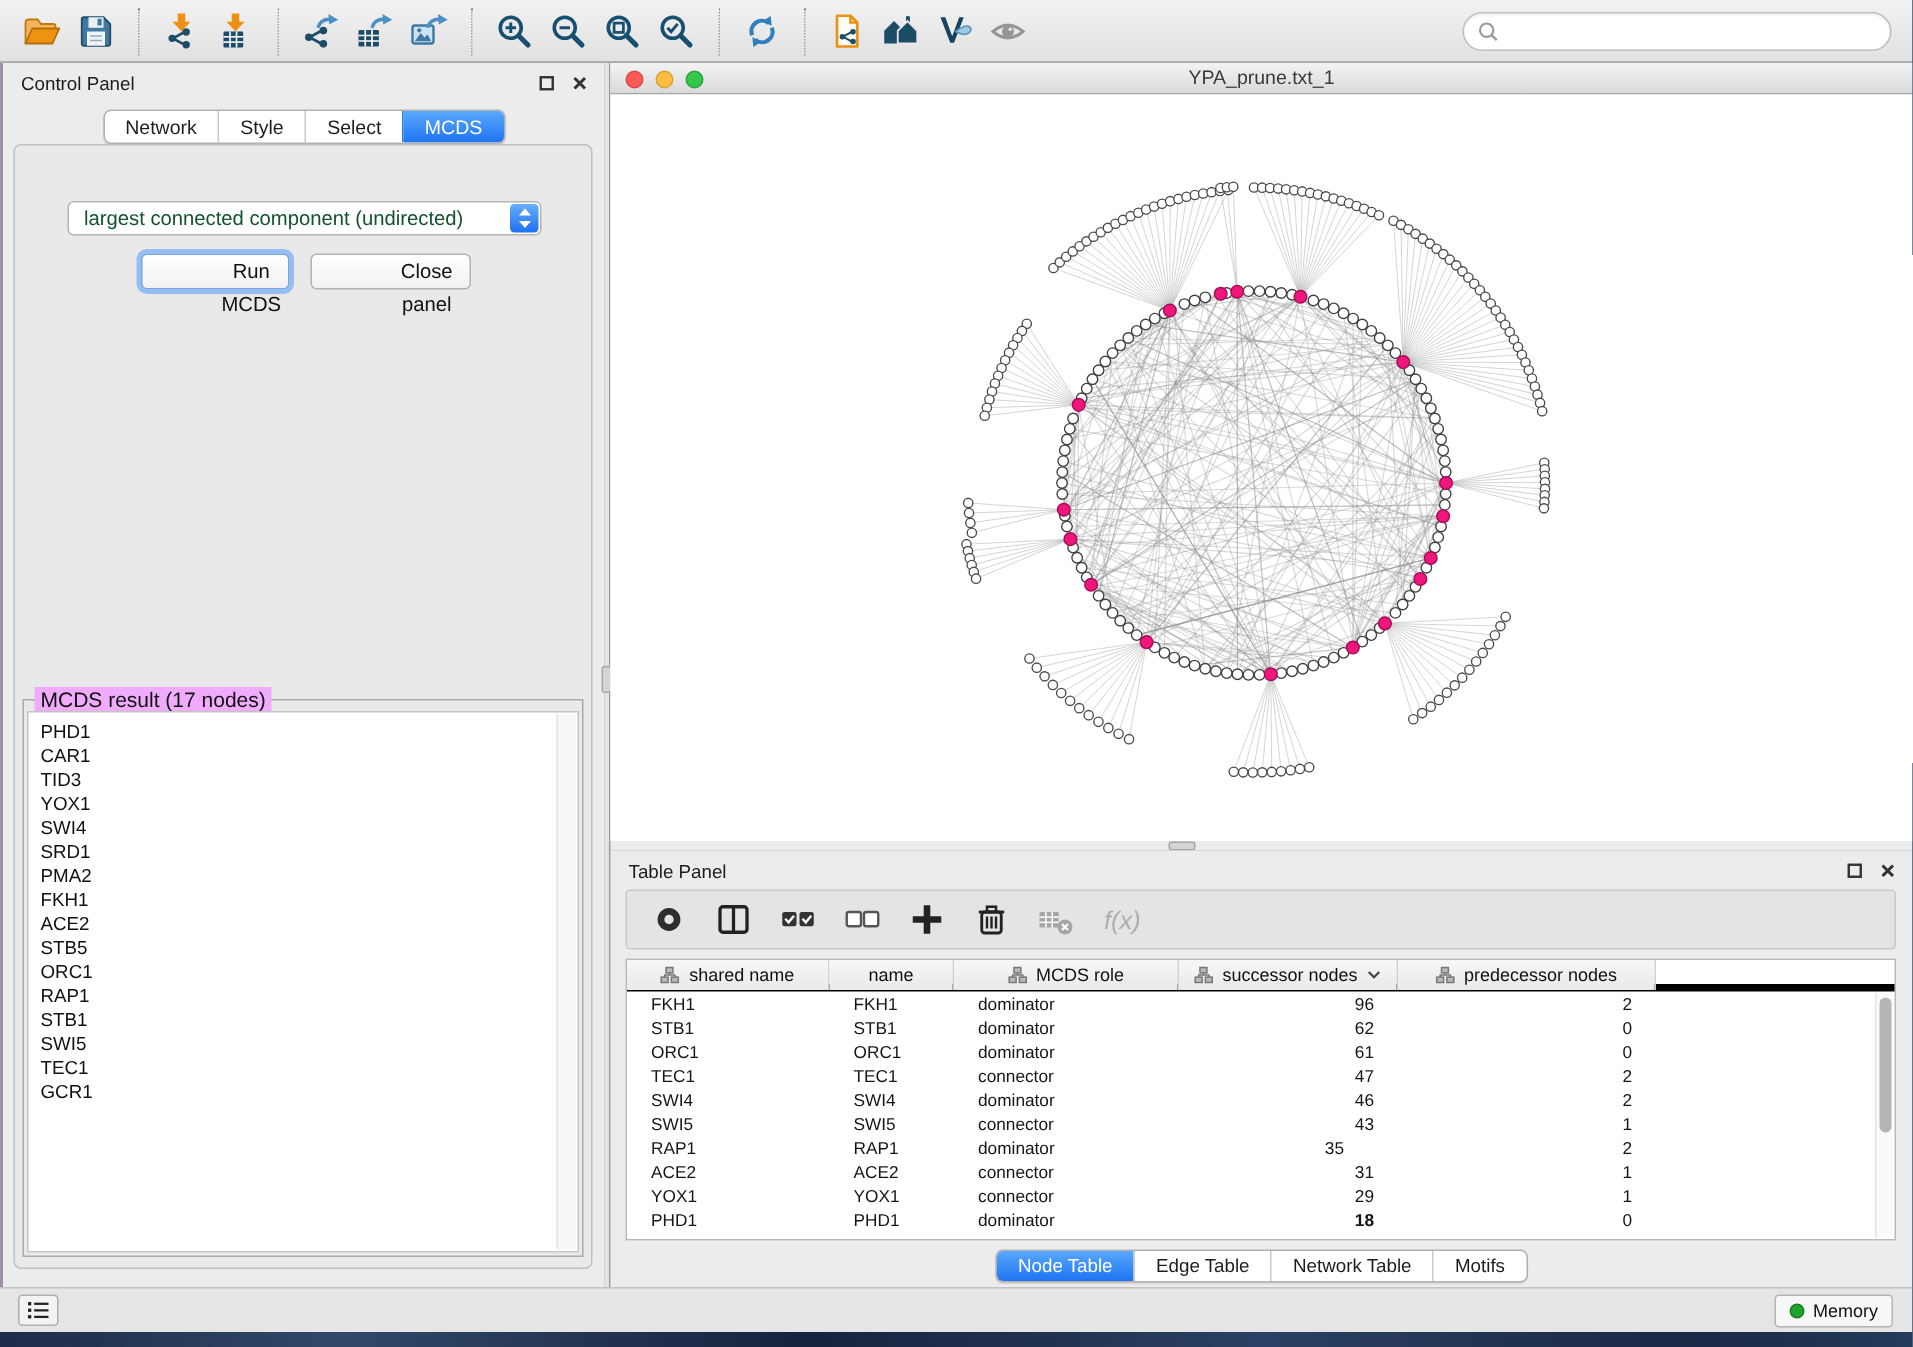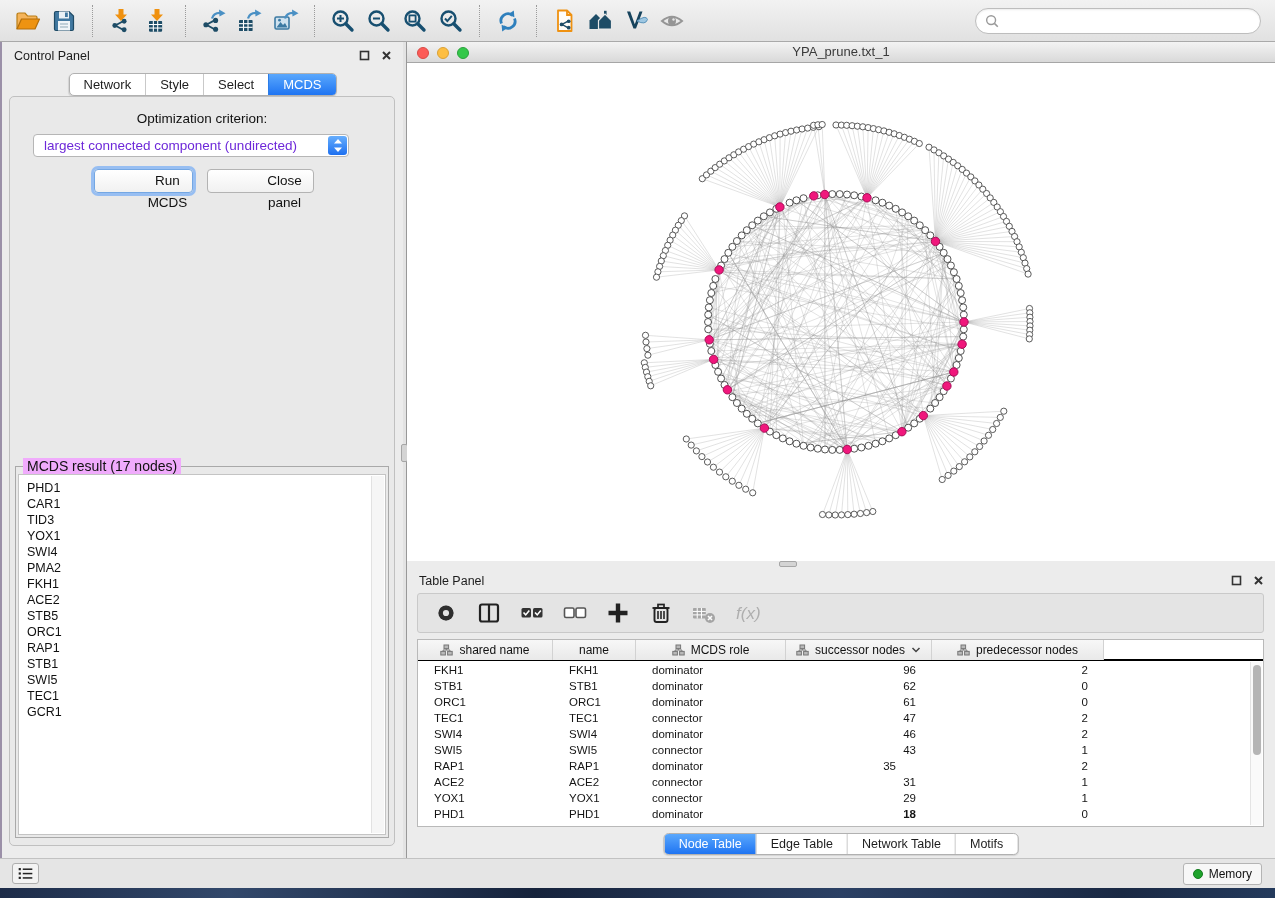--- a/index.html
+++ b/index.html
@@ -27,22 +27,22 @@
   .win-btn{width:13px;height:13px;display:flex;align-items:center;justify-content:center;}
   .win-btn svg{width:11px;height:11px;}
   .seg{display:flex;background:#fff;border:1px solid #b1b1b1;border-radius:5px;overflow:hidden;box-shadow:0 1px 1px rgba(0,0,0,.10);}
   .seg .tab{padding:0 14px;height:21px;line-height:22px;font-size:13px;color:#1d1d1d;border-left:1px solid #c9c9c9;white-space:nowrap;}
   .seg .tab:first-child{border-left:none;}
   .seg .tab.active{background:linear-gradient(#5aa8fd,#1f74f2);color:#fff;border-left-color:#2b7de8;}
   .cp-tabs{position:absolute;top:31px;left:50%;transform:translateX(-50%);}
   .cp-box{position:absolute;left:7px;top:54px;width:386px;height:750px;background:#e9e9e9;
     border:1px solid #c0c0c0;border-radius:5px;}
   .opt-label{position:absolute;top:14px;left:0;width:100%;text-align:center;font-size:13.5px;color:#111;}
-  .opt-select{position:absolute;left:23px;top:37px;width:316px;height:23px;background:#fff;border:1px solid #b6b6b6;
-    border-radius:4px;font-size:13.5px;color:#6d28d9;line-height:21px;padding-left:10px;white-space:nowrap;overflow:hidden;}
+  .opt-select{position:absolute;left:35px;top:37px;width:316px;height:23px;background:#fff;border:1px solid #b6b6b6;
+    border-radius:4px;font-size:13.5px;color:#14532d;line-height:21px;padding-left:10px;white-space:nowrap;overflow:hidden;}
   .opt-stepper{position:absolute;right:1px;top:1px;bottom:1px;width:19px;border-radius:3px;
     background:linear-gradient(#66aefd,#1e70f0);display:flex;align-items:center;justify-content:center;}
   .opt-stepper svg{width:10px;height:15px;}
   .btn{position:absolute;height:24px;background:linear-gradient(#ffffff,#f1f1f1);border:1px solid #b3b3b3;
     border-radius:4px;font-size:13.5px;color:#111;text-align:center;line-height:22px;padding-left:48px;}
   .btn.focused{box-shadow:0 0 0 3px rgba(108,168,248,.65);border-color:#74a7e3;}
   .mcds-fieldset{position:absolute;left:5px;top:369px;width:374px;height:372px;border:1px solid #a9a9a9;}
   .mcds-legend{position:absolute;top:-9px;left:7px;background:#f0abfc;padding:0 4px;font-size:14px;color:#111;}
   .mcds-list{position:absolute;left:2px;right:2px;top:7px;bottom:2px;background:#fff;border:1px solid #c4c4c4;overflow:hidden;}
   .mcds-track{position:absolute;top:1px;bottom:1px;right:1px;width:13px;background:#f6f6f6;border-left:1px solid #e2e2e2;}
@@ -64,21 +64,21 @@
   .nw-title{position:absolute;left:0;top:0;width:100%;text-align:center;font-size:13px;color:#3a3a3a;line-height:20px;}
   .nw-canvas{position:absolute;left:0;top:21px;width:868px;height:498px;background:#fff;overflow:hidden;}
 
   
   .table-panel{position:absolute;left:407px;top:567px;width:868px;height:291px;background:#ececec;}
   .tp-toolbar{position:absolute;left:10px;top:26px;width:847px;height:40px;background:#e4e4e4;
     border:1px solid #c9c9c9;border-radius:3px;display:flex;align-items:center;gap:13px;padding-left:13px;}
   .tp-toolbar .tb-icon{width:30px;height:30px;}
   .tp-toolbar .tb-icon svg{width:26px;height:26px;}
   .tp-table{position:absolute;left:10px;top:72px;width:847px;height:188px;background:#fff;border:1px solid #b9b9b9;}
-  .th-row{position:absolute;left:0;top:0;height:21px;width:100%;border-bottom:2px solid #000000;}
+  .th-row{position:absolute;left:0;top:0;height:21px;width:100%;border-bottom:5px solid #000000;}
   .th-cell{position:absolute;top:0;height:20px;background:linear-gradient(#f7f7f7,#e9e9e9);
     border-right:1px solid #d2d2d2;display:flex;align-items:center;justify-content:center;gap:6px;
     font-size:12px;color:#111;}
   .th-cell svg.tree{width:13px;height:12px;flex:none;}
   .th-cell svg.chev{width:10px;height:8px;flex:none;}
   .t-rows{position:absolute;left:0;top:22px;right:14px;}
   .t-row{position:relative;height:16px;}
   .t-cell{position:absolute;top:0;height:16px;line-height:16px;font-size:11.5px;color:#151515;white-space:nowrap;}
   .t-cell.num{text-align:right;}
   .t-vscroll{position:absolute;right:1px;top:22px;bottom:1px;width:12px;background:#fafafa;border-left:1px solid #e4e4e4;}
@@ -310,41 +310,41 @@
           </svg>
         </div>
     </div>
     <div class="seg cp-tabs" id="cp-tabs">
         <div class="tab">Network</div>
         <div class="tab">Style</div>
         <div class="tab">Select</div>
         <div class="tab active">MCDS</div>
       </div>
     <div class="cp-box">
-      <div class="opt-label">Optimization criterion:</div>
       <div class="opt-select">
         <span>largest connected component (undirected)</span>
         <span class="opt-stepper">
           <svg viewBox="0 0 10 15">
               <path d="M5 1 L9 5.6 H1 Z" fill="#fff"></path>
               <path d="M5 14 L1 9.4 H9 Z" fill="#fff"></path>
             </svg>
         </span>
       </div>
       <div class="btn focused" style="left:84px;top:72px;width:99px;">Run MCDS</div>
       <div class="btn" style="left:197px;top:72px;width:107px;">Close panel</div>
       <div class="mcds-fieldset">
         <div class="mcds-legend">MCDS result (17 nodes)</div>
         <div class="mcds-list">
           <div class="mcds-items" id="mcds-items">
               <div class="mcds-item">PHD1</div>
               <div class="mcds-item">CAR1</div>
               <div class="mcds-item">TID3</div>
               <div class="mcds-item">YOX1</div>
               <div class="mcds-item">SWI4</div>
+              <div class="mcds-item">SRD1</div>
               <div class="mcds-item">PMA2</div>
               <div class="mcds-item">FKH1</div>
               <div class="mcds-item">ACE2</div>
               <div class="mcds-item">STB5</div>
               <div class="mcds-item">ORC1</div>
               <div class="mcds-item">RAP1</div>
               <div class="mcds-item">STB1</div>
               <div class="mcds-item">SWI5</div>
               <div class="mcds-item">TEC1</div>
               <div class="mcds-item">GCR1</div>

